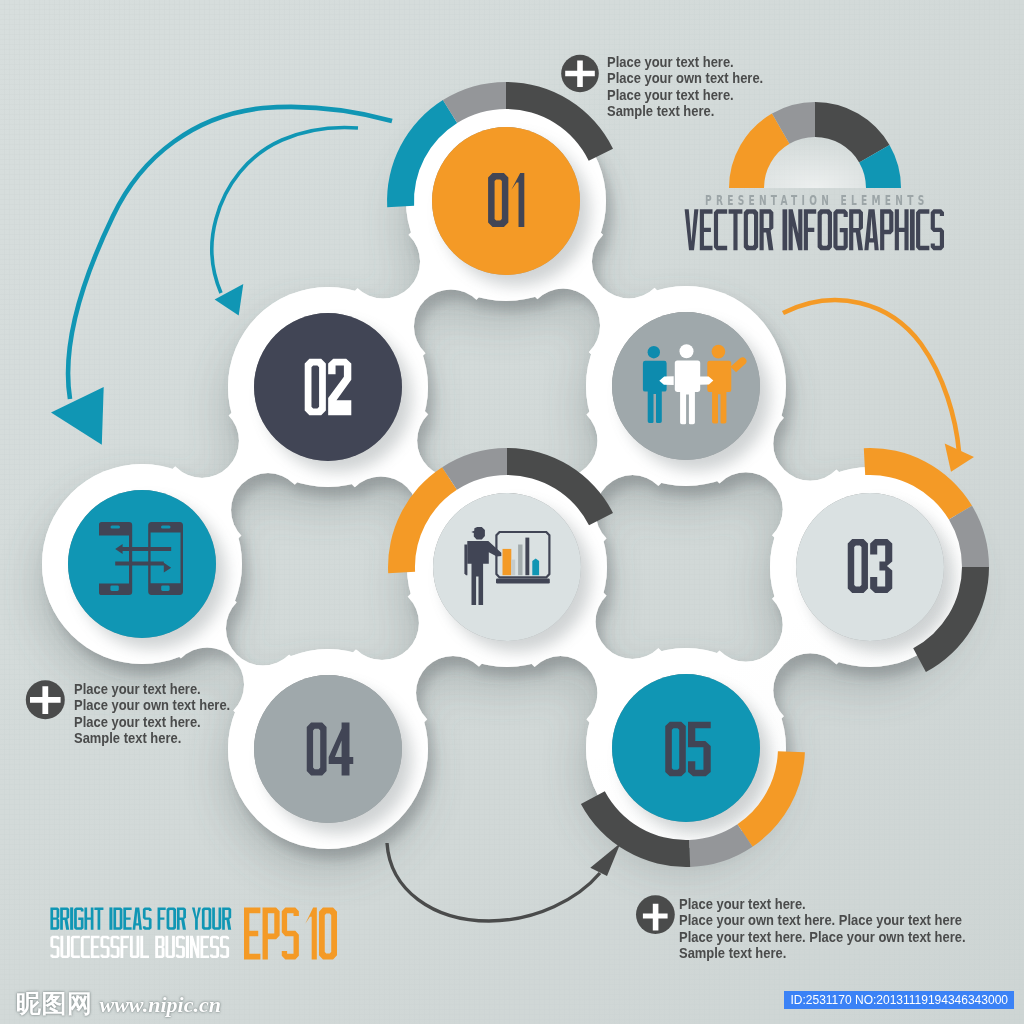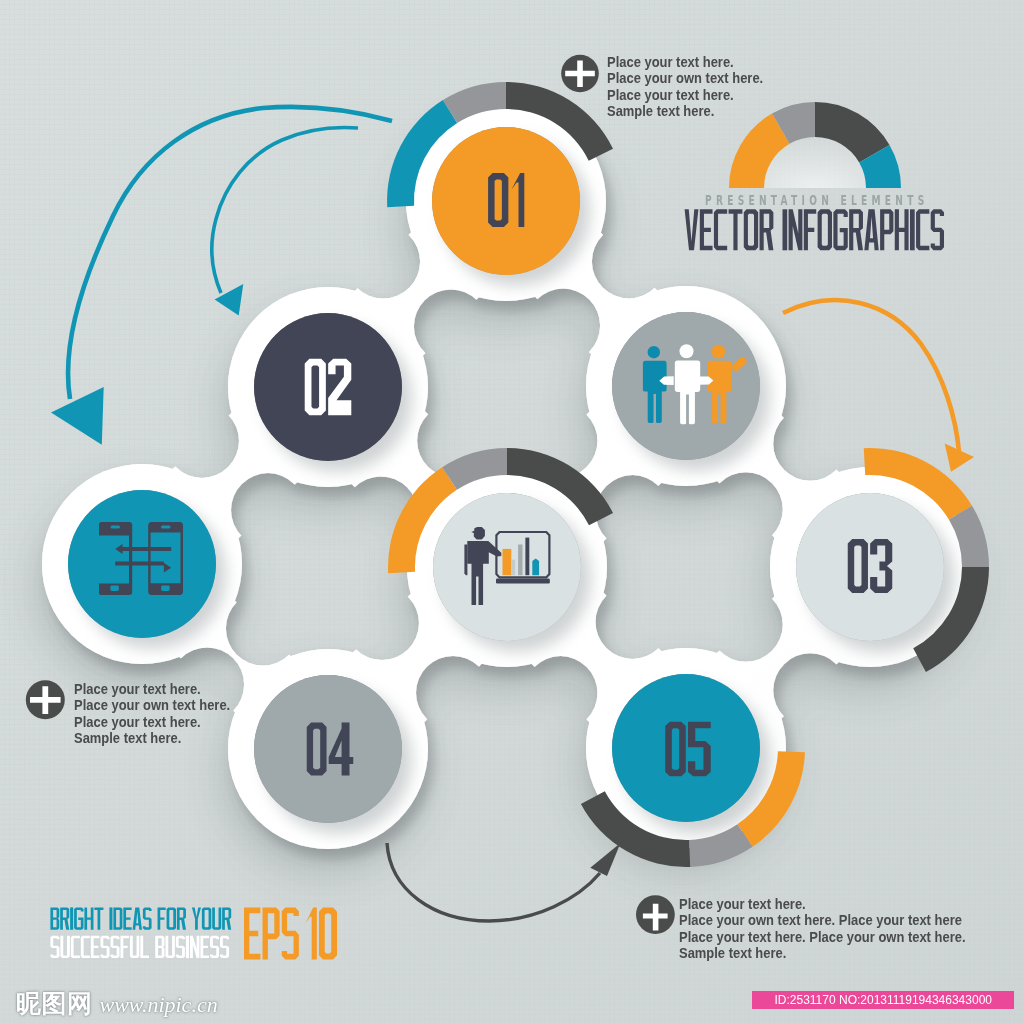--- a/index.html
+++ b/index.html
@@ -10,25 +10,25 @@
   .kicker{position:absolute;left:704.6px;top:192.6px;font-size:13.4px;font-weight:bold;
           letter-spacing:5.65px;color:#9CA5A7;font-family:"DejaVu Sans Condensed","Liberation Sans",sans-serif;
           white-space:nowrap;transform:scaleX(0.755);transform-origin:left top;}
   .callout{position:absolute;font-size:14.4px;line-height:16.4px;color:#4A4B4B;font-weight:bold;
            font-family:"Liberation Sans",sans-serif;white-space:nowrap;
            transform:scaleX(0.90);transform-origin:left top;}
   .wm{position:absolute;left:16px;top:991px;display:flex;align-items:flex-end;gap:7px;}
   .wmbrand{font-size:25px;font-weight:bold;color:#fff;font-family:"DejaVu Sans",sans-serif;
            letter-spacing:0.5px;line-height:1;
            text-shadow:0 0 2px rgba(118,128,128,0.9),0 0 3px rgba(118,128,128,0.6);}
-  .wmurl{font-size:22px;font-style:italic;font-weight:normal;color:#fff;
+  .wmurl{font-size:22px;font-style:italic;font-weight:bold;color:#fff;
          font-family:"Liberation Serif",serif;letter-spacing:0px;line-height:1;
          text-shadow:0 0 2px rgba(118,128,128,0.9),0 0 3px rgba(118,128,128,0.6);}
   .wmid{position:absolute;right:10px;top:991px;font-size:12px;color:#fff;
-        background:#ec4899;padding:2px 22px;font-family:"Liberation Sans",sans-serif;}
+        background:#3b82f6;padding:2px 6px;font-family:"Liberation Sans",sans-serif;}
 </style>
 </head>
 <body>
 
 <div id="stage">
 
 <svg id="art" width="1024" height="1024" viewBox="0 0 1024 1024">
 <defs>
   <pattern id="grid" width="5" height="5" patternUnits="userSpaceOnUse">
     <rect width="5" height="5" fill="none"></rect>

